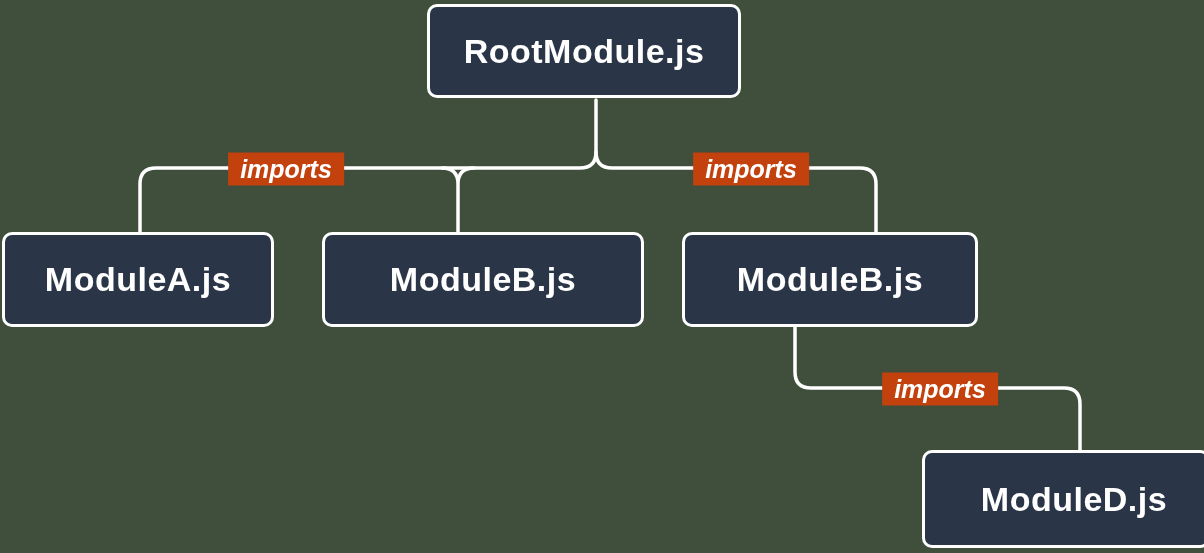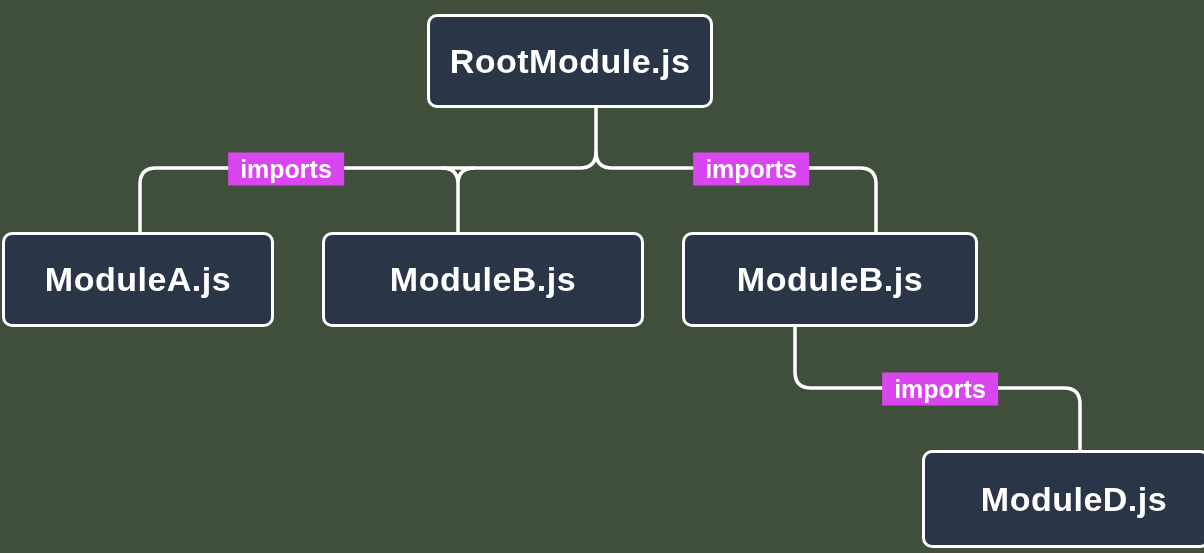--- a/index.html
+++ b/index.html
@@ -37,35 +37,36 @@
     border: 3px solid #FFFFFF;
     border-radius: 10px;
     color: #FFFFFF;
     font-size: 34px;
     font-weight: 700;
     display: flex;
     align-items: center;
     justify-content: center;
     letter-spacing: 0.5px;
   }
-  .node-root { left: 427px; top: 14px;   width: 286px; height: 94px; }
+  .node-root { left: 427px; top: 4px;   width: 314px; height: 94px; }
   .node-a    { left: 2px;   top: 232px; width: 272px; height: 95px; justify-content: center; }
   .node-b    { left: 322px; top: 232px; width: 322px; height: 95px; }
   .node-c    { left: 682px; top: 232px; width: 296px; height: 95px; }
   .node-d    { left: 922px; top: 450px; width: 288px; height: 98px; padding-left: 16px; }
   .edge-label {
     position: absolute;
     z-index: 2;
     transform: translate(-50%, -50%);
-    background: #d946ef;
+    background: #c2410c;
     color: #FFFFFF;
     font-size: 25px;
     font-weight: 700;
     padding: 2px 12px;
     white-space: nowrap;
+    font-style: italic;
   }
   .edge-label-left   { left: 286px; top: 169px; }
   .edge-label-right  { left: 751px; top: 169px; }
   .edge-label-bottom { left: 940px; top: 389px; }
 </style>
 </head>
 <body>
 
 <div class="canvas">
 

